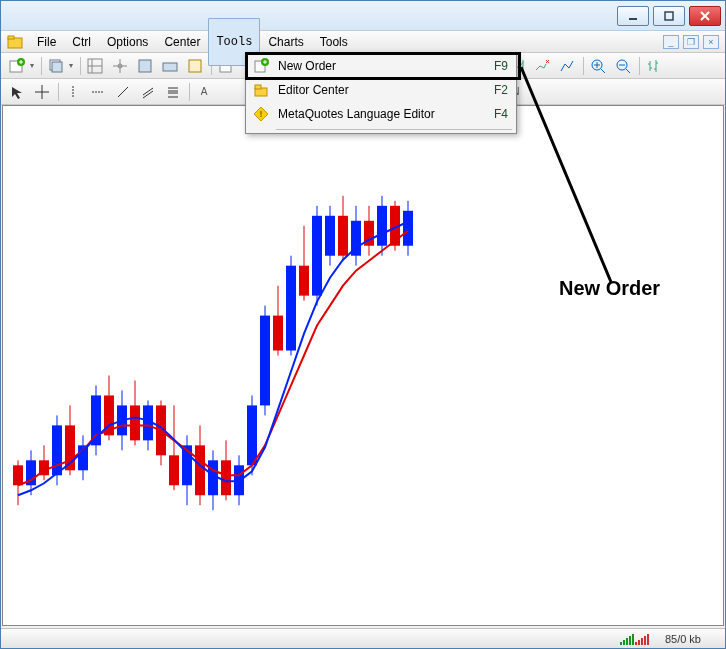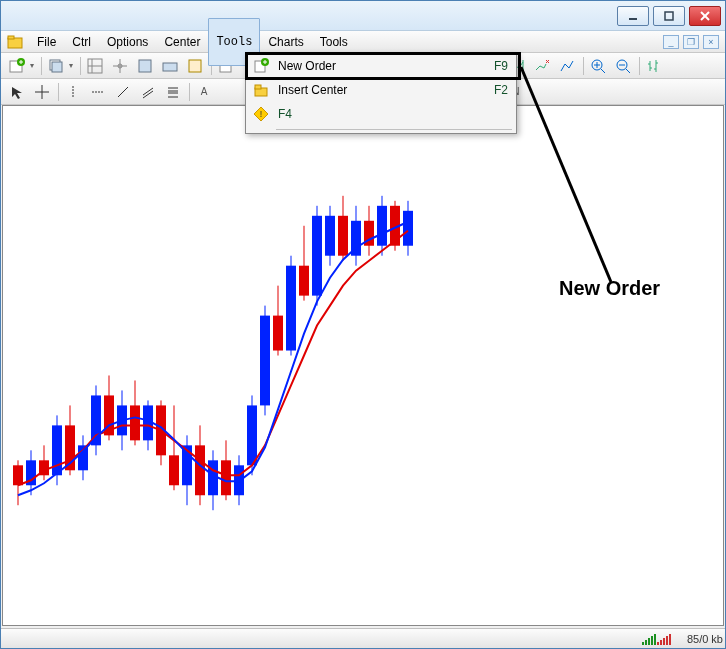--- a/index.html
+++ b/index.html
@@ -21,21 +21,21 @@
 
 .toolbar { height: 26px; background: linear-gradient(#fcfcfc,#e8e8e8); display: flex; align-items: center; padding-left: 4px; border-bottom: 1px solid #c8c8c8; gap: 0; }
 .tbtn { width: 24px; height: 22px; display: flex; align-items: center; justify-content: center; margin-right: 1px; }
 .tbsep { width: 6px; height: 22px; display: flex; align-items: center; justify-content: center; }
 .tbsep::before { content: ""; width: 1px; height: 18px; background: #c0c0c0; }
 .tdd { width: 8px; color: #666; font-size: 8px; }
 .tlbl { font-size: 10px; color: #555; padding: 0 4px; }
 
 .chartarea { position: absolute; left: 1px; right: 1px; top: 104px; bottom: 22px; background: #fff; border: 1px solid #888; }
 
-.statusbar { position: absolute; bottom: 0; left: 0; right: 0; height: 20px; background: linear-gradient(#fcfcfc,#e4e4e4); border-top: 1px solid #c0c0c0; display: flex; align-items: center; justify-content: flex-end; padding-right: 2px; font-size: 11px; color: #333; gap: 16px; }
+.statusbar { position: absolute; bottom: 0; left: 0; right: 0; height: 20px; background: linear-gradient(#fcfcfc,#e4e4e4); border-top: 1px solid #c0c0c0; display: flex; align-items: center; justify-content: flex-end; padding-right: 24px; font-size: 11px; color: #333; gap: 16px; }
 .connbars { display: flex; align-items: flex-end; gap: 1px; height: 12px; }
 .connbars span { width: 2px; background: #1a9020; }
 .connbars span.r { background: #d03030; }
 
 .dropdown { position: absolute; left: 244px; top: 52px; width: 272px; background: #f4f4f4; border: 1px solid #888; box-shadow: 2px 2px 6px rgba(0,0,0,.3); z-index: 10; }
 .dd-item { height: 24px; display: flex; align-items: center; padding: 0 8px 0 4px; }
 .dd-icon { width: 22px; height: 20px; display: flex; align-items: center; justify-content: center; margin-right: 6px; }
 .dd-label { flex: 1; }
 .dd-short { color: #14532d; }
 .dd-sep { height: 1px; background: #c0c0c0; margin: 3px 4px 3px 30px; }
@@ -331,30 +331,31 @@
       <span class="dd-label">New Order</span>
       <span class="dd-short">F9</span>
     </div>
     <div class="dd-item">
       <div class="dd-icon">
           <svg width="16" height="16">
             <rect x="2" y="6" width="12" height="8" fill="#f8d040" stroke="#c09000"></rect>
             <rect x="2" y="3" width="6" height="4" fill="#f8d040" stroke="#c09000"></rect>
           </svg>
         </div>
-      <span class="dd-label">Insert Center</span>
+      <span class="dd-label">Editor Center</span>
       <span class="dd-short">F2</span>
     </div>
     <div class="dd-item">
       <div class="dd-icon">
           <svg width="16" height="16">
             <polygon points="8,1 15,8 8,15 1,8" fill="#fc0" stroke="#c90"></polygon>
             <text x="8" y="11" text-anchor="middle" font-size="9" fill="#333">!</text>
           </svg>
         </div>
+      <span class="dd-label">MetaQuotes Language Editor</span>
       <span class="dd-short">F4</span>
     </div>
     <div class="dd-sep"></div>
   </div>
 
   <div class="dd-highlight"></div>
 
   <svg class="annot-line" width="150" height="240">
     <line x1="0" y1="10" x2="90" y2="225" stroke="#000" stroke-width="3"></line>
   </svg>

